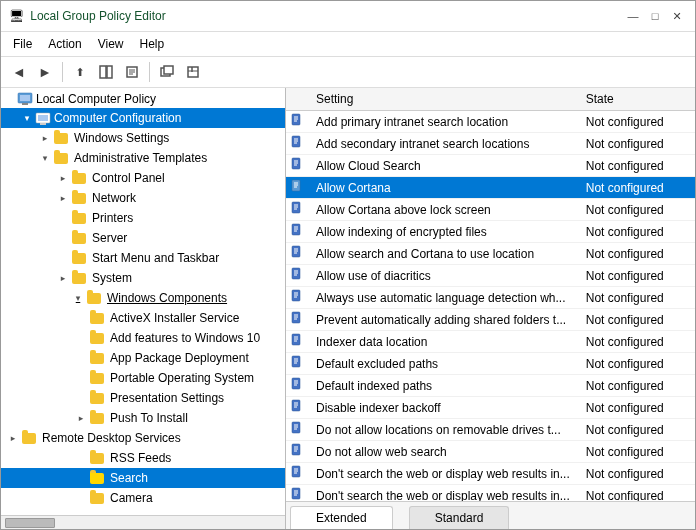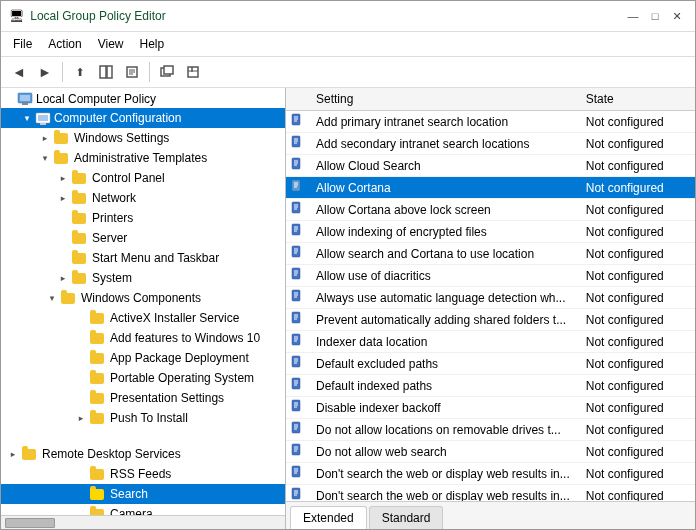--- a/index.html
+++ b/index.html
@@ -199,27 +199,27 @@
     }
     .selected .doc-icon { color: #fff; }
     
     .bottom-tabs {
       border-top: 1px solid #ccc;
       display: flex;
       padding: 4px 4px 0 4px;
       background: #f5f5f5;
     }
     .tab {
-      padding: 4px 12px;
+      padding: 4px 25px;
       border: 1px solid #ccc;
       border-bottom: none;
       cursor: pointer;
       font-size: 12px;
       background: #fff;
-      margin-right: 2px;
+      margin-right: 16px;
       border-radius: 3px 3px 0 0;
     }
     .tab.active {
       background: #fff;
       border-bottom: 1px solid #fff;
       margin-bottom: -1px;
       z-index: 1;
     }
     .tab:not(.active) { background: #e5e5e5; }
     .panel-wrapper {
@@ -402,21 +402,21 @@
         </div>
 
         <div class="tree-item" style="padding-left:54px;">
           <span class="tree-expand closed"></span>
           <span class="tree-icon">
             <div class="folder-icon"></div>
           </span>
           <span style="margin-left:2px;">System</span>
         </div>
 
-        <div class="tree-item" style="padding-left:43px;">
+        <div class="tree-item" style="padding-left:69px;text-decoration:underline;">
           <span class="tree-expand open"></span>
           <span class="tree-icon">
             <div class="folder-icon"></div>
           </span>
           <span style="margin-left:2px;">Windows Components</span>
         </div>
 
         <div class="tree-item" style="padding-left:72px;">
           <span class="tree-expand leaf"></span>
           <span class="tree-icon">
@@ -458,21 +458,21 @@
         </div>
 
         <div class="tree-item" style="padding-left:72px;">
           <span class="tree-expand closed"></span>
           <span class="tree-icon">
             <div class="folder-icon"></div>
           </span>
           <span style="margin-left:2px;">Push To Install</span>
         </div>
 
-        <div class="tree-item" style="margin-top:16px;">
+        <div class="tree-item" style="">
           <span class="tree-expand closed"></span>
           <span class="tree-icon">
             <div class="folder-icon"></div>
           </span>
           <span style="margin-left:2px;">Remote Desktop Services</span>
         </div>
 
         <div class="tree-item" style="padding-left:72px;">
           <span class="tree-expand leaf"></span>
           <span class="tree-icon">

